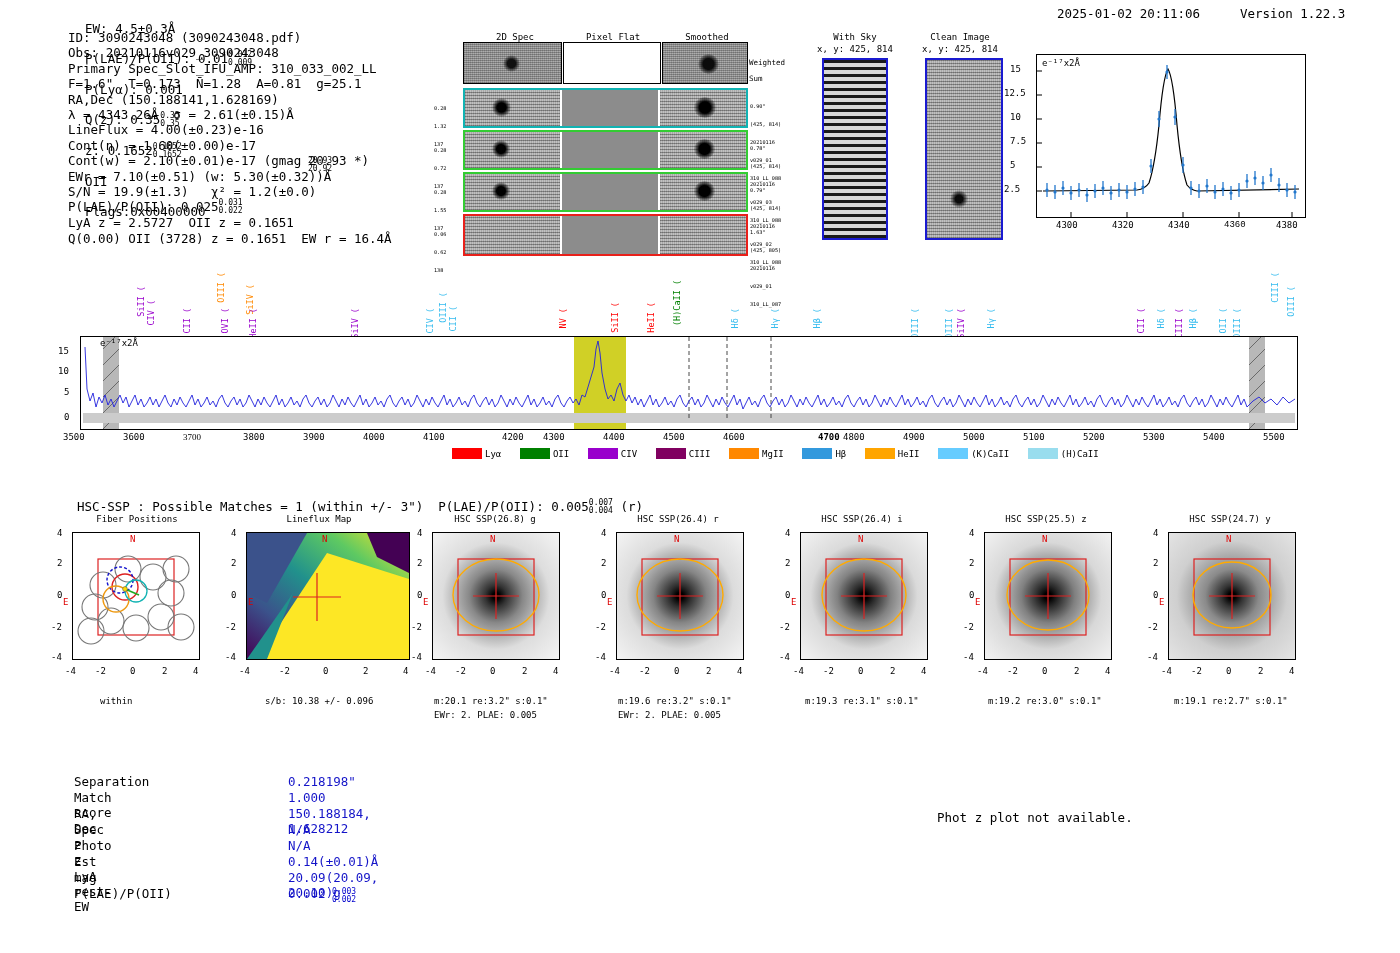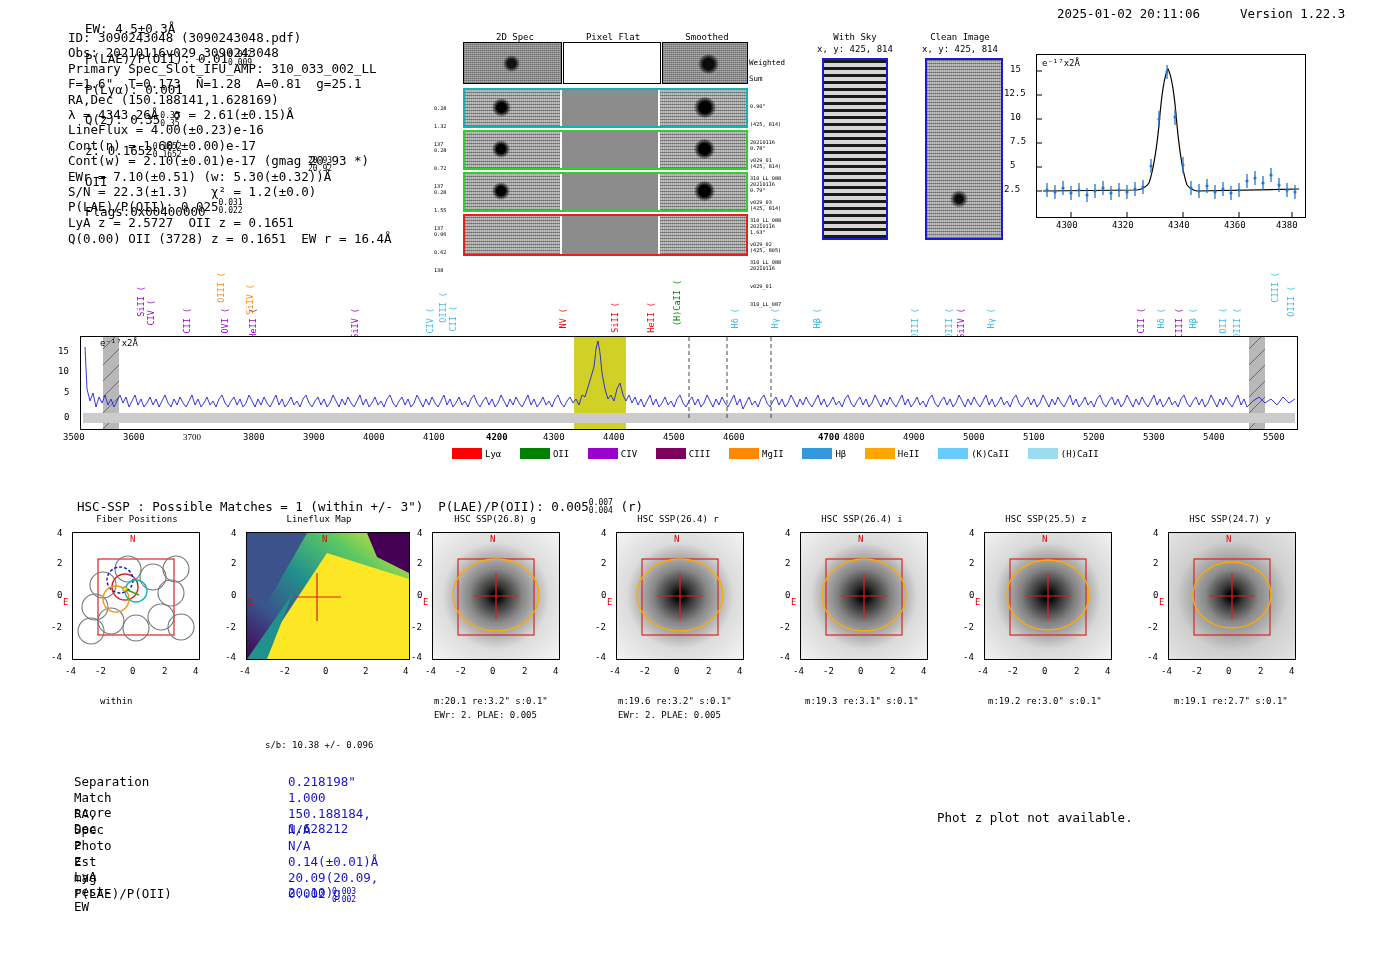--- a/index.html
+++ b/index.html
@@ -61,21 +61,21 @@
   <div class="infoline">ID: 3090243048 (3090243048.pdf)</div>
   <div class="infoline">Obs: 20210116v029_3090243048</div>
   <div class="infoline">Primary Spec_Slot_IFU_AMP: 310_033_002_LL</div>
   <div class="infoline">F=1.6"  T=0.173  N̄=1.28  A=0.81  g=25.1</div>
   <div class="infoline">RA,Dec (150.188141,1.628169)</div>
   <div class="infoline">λ = 4343.26Å  σ = 2.61(±0.15)Å</div>
   <div class="infoline">LineFlux = 4.00(±0.23)e-16</div>
   <div class="infoline">Cont(n) = 1.60(±0.00)e-17</div>
   <div class="infoline"><span>Cont(w) = 2.10(±0.01)e-17 (gmag 20.93 *)</span></div>
   <div class="infoline">EWr = 7.10(±0.51) (w: 5.30(±0.32))Å</div>
-  <div class="infoline">S/N = 22.3(±1.3)   χ² = 1.2(±0.0)</div>
+  <div class="infoline">S/N = 19.9(±1.3)   χ² = 1.2(±0.0)</div>
   <div class="infoline"><span>P(LAE)/P(OII): 0.025</span><span class="frac"><span>0.031</span><span>0.022</span></span></div>
   <div class="infoline">LyA z = 2.5727  OII z = 0.1651</div>
   <div class="infoline">Q(0.00) OII (3728) z = 0.1651  EW r = 16.4Å</div>
 </div>
 
 <div class="abs frac" style="left:308px;top:157px;">
   <span>20.93</span>
     <span>20.92</span>
 </div>
 
@@ -269,21 +269,21 @@
 <div class="abs axlab" style="left:1042px;top:58px;font-size:9px;">e⁻¹⁷x2Å</div>
 <div class="abs axlab" style="left:1010px;top:64px;">15</div>
 <div class="abs axlab" style="left:1004px;top:88px;">12.5</div>
 <div class="abs axlab" style="left:1010px;top:112px;">10</div>
 <div class="abs axlab" style="left:1010px;top:136px;">7.5</div>
 <div class="abs axlab" style="left:1010px;top:160px;">5</div>
 <div class="abs axlab" style="left:1004px;top:184px;">2.5</div>
 <div class="abs axlab" style="left:1056px;top:220px;">4300</div>
 <div class="abs axlab" style="left:1112px;top:220px;">4320</div>
 <div class="abs axlab" style="left:1168px;top:220px;">4340</div>
-<div class="abs axlab" style="left:1224px;top:220px;">4360</div>
+<div class="abs axlab" style="left:1224px;top:220px;font-family:Liberation Mono, monospace;">4360</div>
 <div class="abs axlab" style="left:1276px;top:220px;">4380</div>
 
 <div class="abs" style="left:70px;top:272px;width:1230px;height:62px;">
   <div class="abs vlabel" style="left:66px;top:14px;color:#9900cc;">SiII (</div>
   <div class="abs vlabel" style="left:76px;top:28px;color:#9900cc;">CIV (</div>
   <div class="abs vlabel" style="left:146px;top:0px;color:#ff8800;">OIII (</div>
   <div class="abs vlabel" style="left:175px;top:12px;color:#ff8800;">SiIV (</div>
   <div class="abs vlabel" style="left:112px;top:36px;color:#9900cc;">CII (</div>
   <div class="abs vlabel" style="left:150px;top:36px;color:#9900cc;">OVI (</div>
   <div class="abs vlabel" style="left:178px;top:36px;color:#9900cc;">HeII (</div>
@@ -354,21 +354,21 @@
 <div class="abs axlab" style="left:64px;top:412px;">0</div>
 
 <div class="abs" style="left:80px;top:432px;width:1218px;height:14px;">
   <div class="abs axlab" style="left:-17px;">3500</div>
   <div class="abs axlab" style="left:43px;">3600</div>
   <div class="abs axlab" style="left:103px;font-family:Liberation Serif, serif;">3700</div>
   <div class="abs axlab" style="left:163px;">3800</div>
   <div class="abs axlab" style="left:223px;">3900</div>
   <div class="abs axlab" style="left:283px;">4000</div>
   <div class="abs axlab" style="left:343px;">4100</div>
-  <div class="abs axlab" style="left:406px;font-weight:bold;">4200</div>
+  <div class="abs axlab" style="left:422px;">4200</div>
   <div class="abs axlab" style="left:463px;">4300</div>
   <div class="abs axlab" style="left:523px;">4400</div>
   <div class="abs axlab" style="left:583px;">4500</div>
   <div class="abs axlab" style="left:643px;">4600</div>
   <div class="abs axlab" style="left:738px;font-weight:bold;">4700</div>
   <div class="abs axlab" style="left:763px;">4800</div>
   <div class="abs axlab" style="left:823px;">4900</div>
   <div class="abs axlab" style="left:883px;">5000</div>
   <div class="abs axlab" style="left:943px;">5100</div>
   <div class="abs axlab" style="left:1003px;">5200</div>
@@ -440,21 +440,21 @@
     <polygon points="120,0 162,0 162,40 130,24" fill="#440154"></polygon>
     <polygon points="0,0 60,0 20,70 0,60" fill="#3b528b"></polygon>
     <g stroke="#dd2222" stroke-width="1.2">
       <line x1="70" y1="40" x2="70" y2="88"></line>
         <line x1="46" y1="64" x2="94" y2="64"></line>
     </g>
   </svg>
 </div>
 <div class="abs axlab red" style="left:322px;top:534px;">N</div>
 <div class="abs axlab red" style="left:248px;top:597px;">E</div>
-<div class="abs axlab" style="left:265px;top:696px;margin-top:44px;">s/b: 10.38 +/- 0.096</div>
+<div class="abs axlab" style="left:265px;top:696px;">s/b: 10.38 +/- 0.096</div>
 
 <div class="abs caption" style="left:415px;top:514px;width:160px;">HSC SSP(26.8) g</div>
 <div class="panelbox" style="left:432px;top:532px;width:128px;height:128px;border:1px solid #000;background:radial-gradient(circle at 50% 50%, #000 4%, #333 12%, #888 30%, #ddd 60%, #f4f4f4 100%);">
   <svg width="126" height="126" viewBox="0 0 126 126">
     <rect x="25" y="26" width="76" height="76" fill="none" stroke="#dd2222" stroke-width="1.2"></rect>
     <ellipse cx="63" cy="62" rx="43" ry="36" fill="none" stroke="#ffaa00" stroke-width="1.4"></ellipse>
     <line x1="63" y1="40" x2="63" y2="86" stroke="#dd2222" stroke-width="1.2"></line>
     <line x1="40" y1="63" x2="86" y2="63" stroke="#dd2222" stroke-width="1.2"></line>
   </svg>
 </div>

